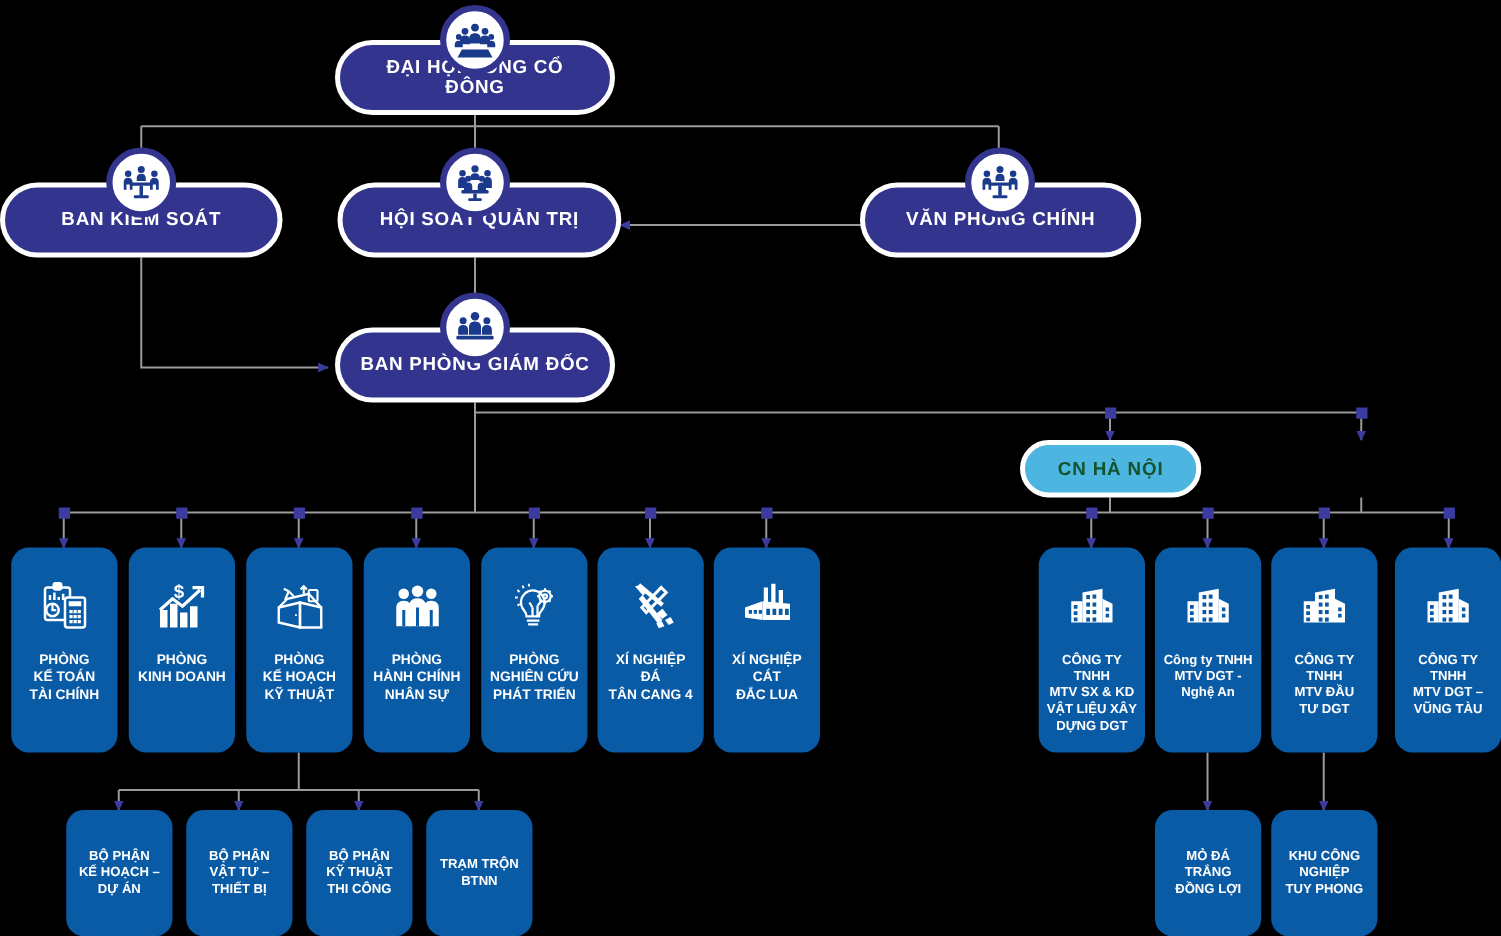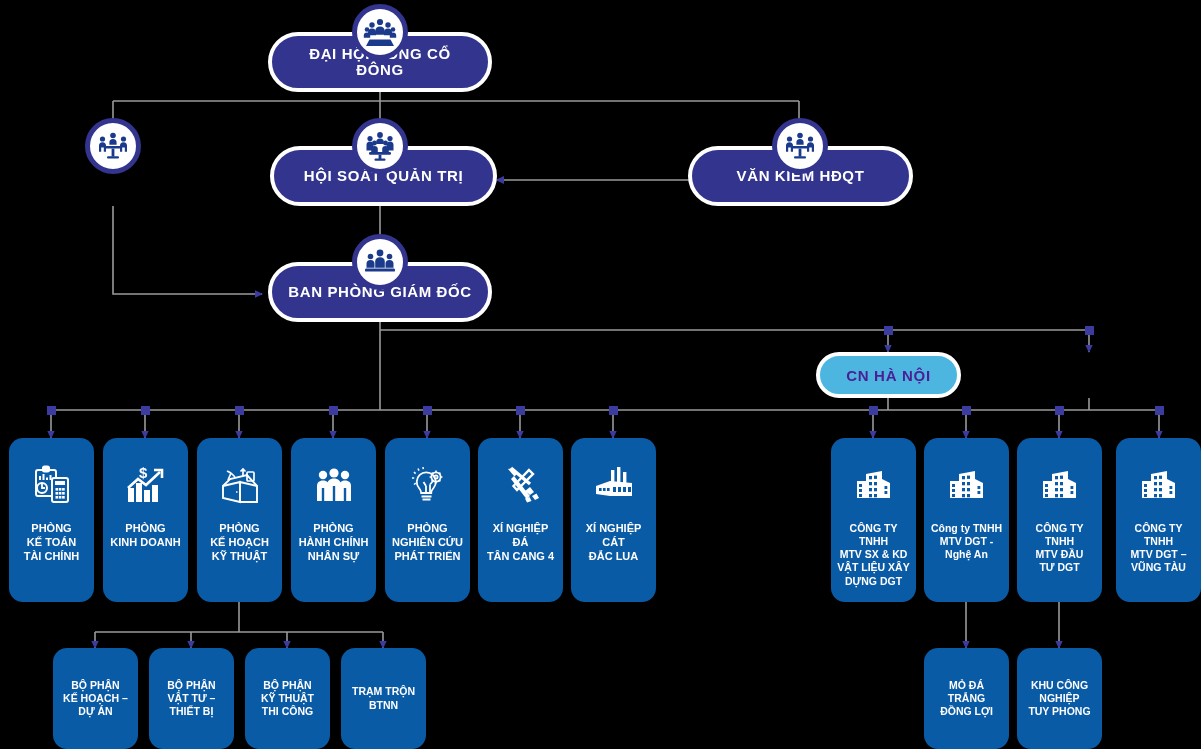--- a/index.html
+++ b/index.html
@@ -22,21 +22,21 @@
   .badge{position:absolute;width:56px;height:56px;border-radius:50%;
          background:#fff;border:5px solid #33348e;
          display:flex;align-items:center;justify-content:center;
          box-sizing:border-box;z-index:5;}
   .badge svg{display:block;}
 
   
   .branch{position:absolute;box-sizing:border-box;background:#4cb6e0;
           border:4px solid #ffffff;border-radius:26px;
           display:flex;align-items:center;justify-content:center;
-          color:#4c1d95;font-weight:700;font-size:15px;letter-spacing:.7px;}
+          color:#14532d;font-weight:700;font-size:15px;letter-spacing:.7px;}
 
   
   .card{position:absolute;box-sizing:border-box;background:#0a5ba6;
         border-radius:14px;display:flex;flex-direction:column;
         align-items:center;color:#fff;text-align:center;
         font-weight:700;line-height:1.25;}
   .card .ico{display:flex;align-items:center;justify-content:center;}
   .card .lbl{padding:0 5px;white-space:pre-line;}
 
   .card.tall{justify-content:flex-start;}
@@ -135,20 +135,23 @@
         <circle cx="30" cy="14.5" r="2.3"></circle>
       <path d="M9 13.4c-2.6 0-4 1.5-4 3.6v3.3h8v-3.3c0-2.1-1.4-3.6-4-3.6z"></path>
       <path d="M25 13.4c-2.6 0-4 1.5-4 3.6v3.3h8v-3.3c0-2.1-1.4-3.6-4-3.6z"></path>
       <path d="M4 17.6c-2 0-3.2 1.2-3.2 2.9v2.2h6.4v-2.2c0-1.7-1.2-2.9-3.2-2.9z"></path>
       <path d="M30 17.6c-2 0-3.2 1.2-3.2 2.9v2.2h6.4v-2.2c0-1.7-1.2-2.9-3.2-2.9z"></path>
       <path d="M17 11.5c-3 0-4.6 1.8-4.6 4.1v4.2h9.2v-4.2c0-2.3-1.6-4.1-4.6-4.1z"></path>
       <path d="M6.5 24.5 L27.5 24.5 L31 31 L3 31 Z"></path>
     </svg>
   </div>
 
+  <div class="pill" style="left:0px;top:146px;width:226px;height:60px;font-size:15px;">
+    <span class="lbl">BAN KIỂM SOÁT</span>
+  </div>
   <div class="badge" style="left:85px;top:118px;">
     <svg width="34" height="34" viewBox="0 0 34 34" fill="#1b3a8c">
       <circle cx="17" cy="6.5" r="2.8"></circle>
       <circle cx="6.5" cy="10" r="2.6"></circle>
         <circle cx="27.5" cy="10" r="2.6"></circle>
       <path d="M17 10c-2.4 0-3.6 1.4-3.6 3.2v2.6h7.2v-2.6c0-1.8-1.2-3.2-3.6-3.2z"></path>
       <path d="M6.5 13.2c-2.3 0-3.5 1.4-3.5 3.2v6.4h2.2v-4.2h2.6v4.2h2.2v-6.4c0-1.8-1.2-3.2-3.5-3.2z"></path>
       <path d="M27.5 13.2c-2.3 0-3.5 1.4-3.5 3.2v6.4h2.2v-4.2h2.6v4.2h2.2v-6.4c0-1.8-1.2-3.2-3.5-3.2z"></path>
       <rect x="8" y="17" width="18" height="2.6" rx="1"></rect>
       <rect x="15.6" y="19.6" width="2.8" height="8"></rect>
@@ -171,21 +174,21 @@
       <path d="M27 12.6c-2.3 0-3.5 1.4-3.5 3.2v5.6h7v-5.6c0-1.8-1.2-3.2-3.5-3.2z"></path>
       <path d="M11.5 17c-2.2 0-3.3 1.3-3.3 3v4.4h6.6V20c0-1.7-1.1-3-3.3-3z"></path>
       <path d="M22.5 17c-2.2 0-3.3 1.3-3.3 3v4.4h6.6V20c0-1.7-1.1-3-3.3-3z"></path>
       <rect x="6" y="23" width="22" height="2.8" rx="1.2"></rect>
       <rect x="15.6" y="25.8" width="2.8" height="4.4"></rect>
       <rect x="11.5" y="29.6" width="11" height="2.2" rx="1"></rect>
     </svg>
   </div>
 
   <div class="pill" style="left:688px;top:146px;width:225px;height:60px;font-size:15px;">
-    <span class="lbl">VĂN KIỂM HĐQT</span>
+    <span class="lbl">VĂN PHÒNG CHÍNH</span>
   </div>
   <div class="badge" style="left:772px;top:118px;">
     <svg width="34" height="34" viewBox="0 0 34 34" fill="#1b3a8c">
       <circle cx="17" cy="6.5" r="2.8"></circle>
       <circle cx="6.5" cy="10" r="2.6"></circle>
         <circle cx="27.5" cy="10" r="2.6"></circle>
       <path d="M17 10c-2.4 0-3.6 1.4-3.6 3.2v2.6h7.2v-2.6c0-1.8-1.2-3.2-3.6-3.2z"></path>
       <path d="M6.5 13.2c-2.3 0-3.5 1.4-3.5 3.2v6.4h2.2v-4.2h2.6v4.2h2.2v-6.4c0-1.8-1.2-3.2-3.5-3.2z"></path>
       <path d="M27.5 13.2c-2.3 0-3.5 1.4-3.5 3.2v6.4h2.2v-4.2h2.6v4.2h2.2v-6.4c0-1.8-1.2-3.2-3.5-3.2z"></path>
       <rect x="8" y="17" width="18" height="2.6" rx="1"></rect>

